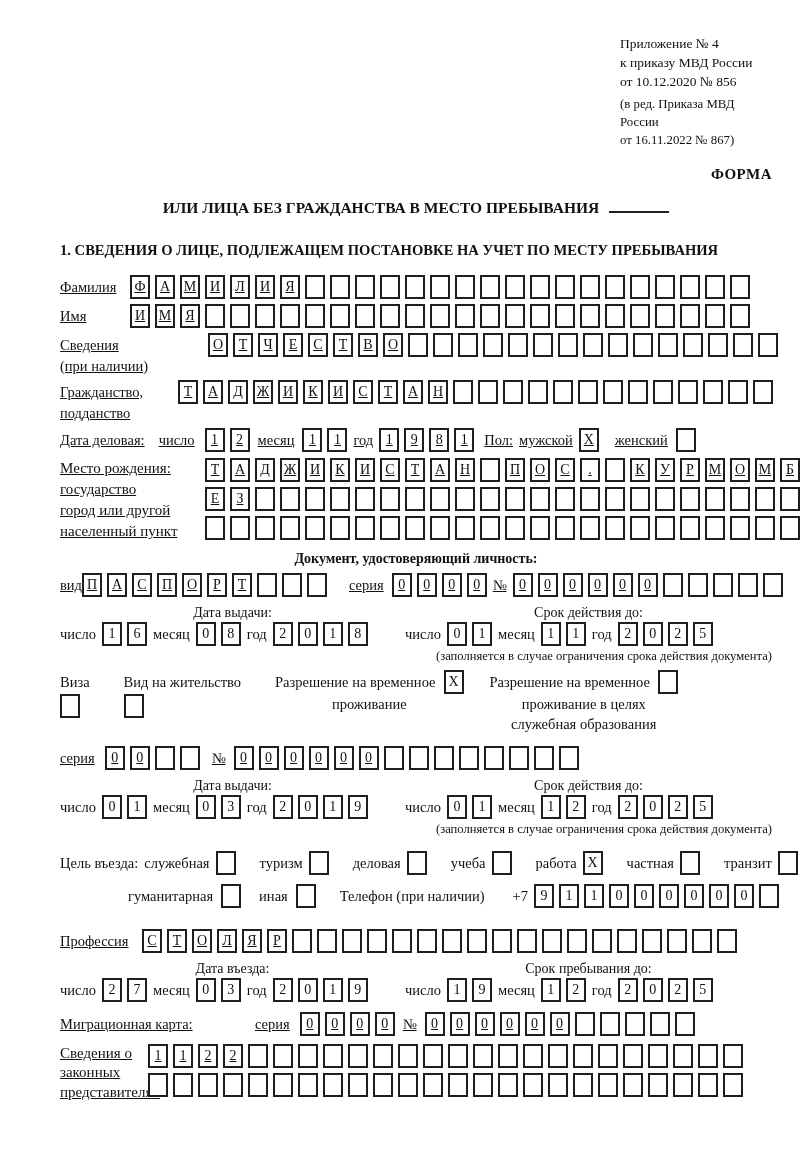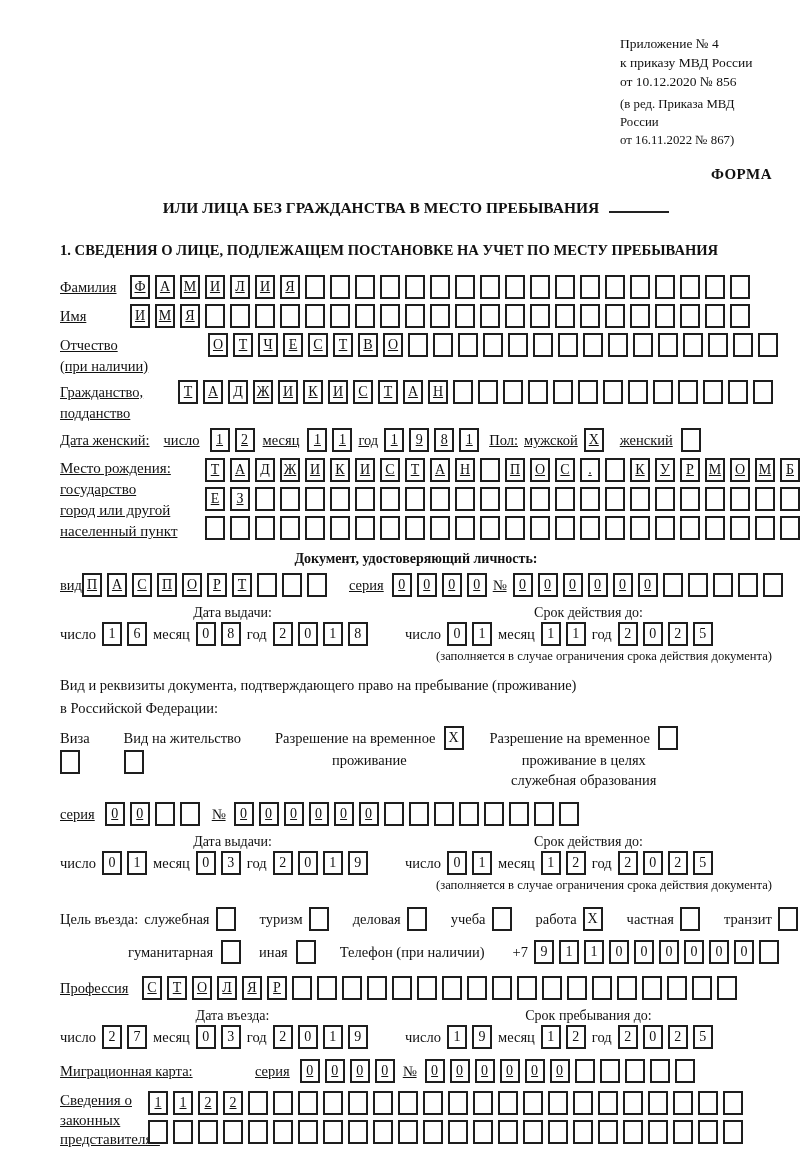--- a/index.html
+++ b/index.html
@@ -125,21 +125,21 @@
         <span class="cell"></span>
         <span class="cell"></span>
         <span class="cell"></span>
         <span class="cell"></span>
         <span class="cell"></span>
       </span>
   </div>
 
   <div class="frow">
     <span style="width:148px;flex:0 0 148px">
-      <span class="lbl" style="display:block">Отчество</span>
+      <span class="lbl" style="display:block">Сведения</span>
       <span class="lblsm" style="display:block">(при наличии)</span>
     </span>
     <span class="cells">
         <span class="cell">О</span>
         <span class="cell">Т</span>
         <span class="cell">Ч</span>
         <span class="cell">Е</span>
         <span class="cell">С</span>
         <span class="cell">Т</span>
         <span class="cell">В</span>
@@ -189,21 +189,21 @@
         <span class="cell"></span>
         <span class="cell"></span>
         <span class="cell"></span>
         <span class="cell"></span>
         <span class="cell"></span>
         <span class="cell"></span>
       </span>
   </div>
 
   <div class="frow" style="align-items:center;margin-top:6px">
-    <span class="lbl">Дата женский:</span>
+    <span class="lbl">Дата деловая:</span>
     <span class="lbl" style="margin:0 10px 0 14px">число</span>
     <span class="cells">
         <span class="cell">1</span>
         <span class="cell">2</span>
       </span>
     <span class="lbl" style="margin:0 8px">месяц</span>
     <span class="cells">
         <span class="cell">1</span>
         <span class="cell">1</span>
       </span>
@@ -394,24 +394,20 @@
             <span class="cell">2</span>
             <span class="cell">0</span>
             <span class="cell">2</span>
             <span class="cell">5</span>
           </span>
       </div>
     </div>
   </div>
   <div class="date-note">(заполняется в случае ограничения срока действия документа)</div>
 
-  <div class="intro">
-    <div>Вид и реквизиты документа, подтверждающего право на пребывание (проживание)</div>
-    <div>в Российской Федерации:</div>
-  </div>
 
   <div class="opts-row">
     <span class="opt">
       <span class="lbl">Виза</span>
       <span class="cells">
           <span class="cell"></span>
         </span>
     </span>
     <span class="opt" style="margin-left:26px">
       <span class="lbl">Вид на жительство</span>
@@ -565,21 +561,21 @@
         <span class="cell">0</span>
         <span class="cell">0</span>
         <span class="cell">0</span>
         <span class="cell">0</span>
         <span class="cell">0</span>
         <span class="cell">0</span>
         <span class="cell"></span>
       </span>
   </div>
 
-  <div class="frow" style="align-items:center;margin-top:12px">
+  <div class="frow" style="align-items:center;margin-top:21px">
     <span class="lbl" style="width:82px">Профессия</span>
     <span class="cells">
         <span class="cell">С</span>
         <span class="cell">Т</span>
         <span class="cell">О</span>
         <span class="cell">Л</span>
         <span class="cell">Я</span>
         <span class="cell">Р</span>
         <span class="cell"></span>
         <span class="cell"></span>

